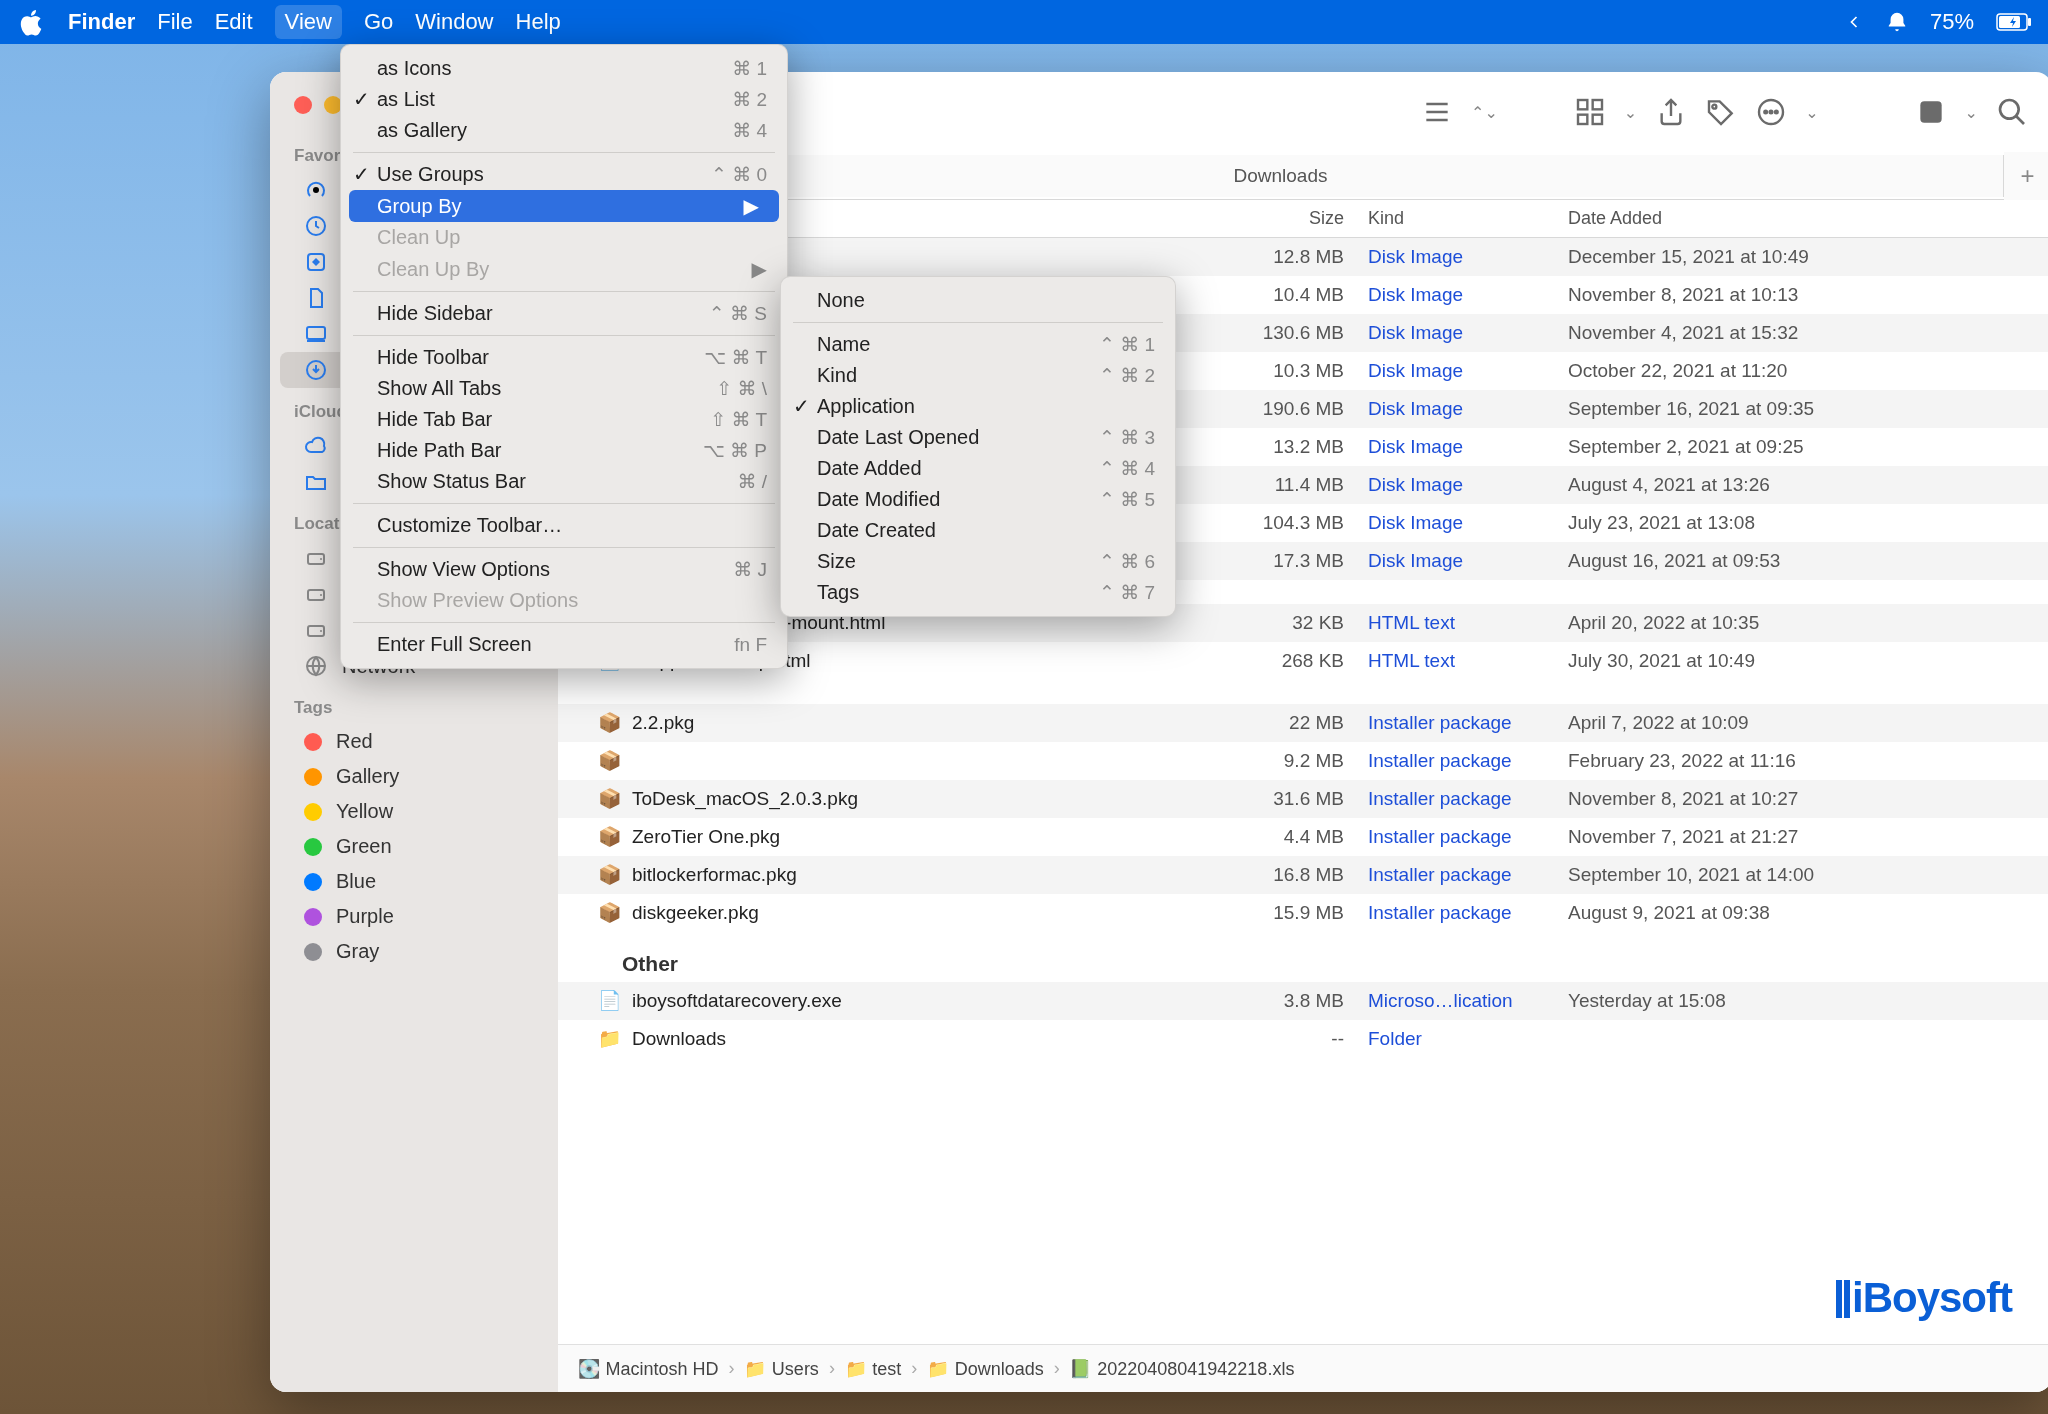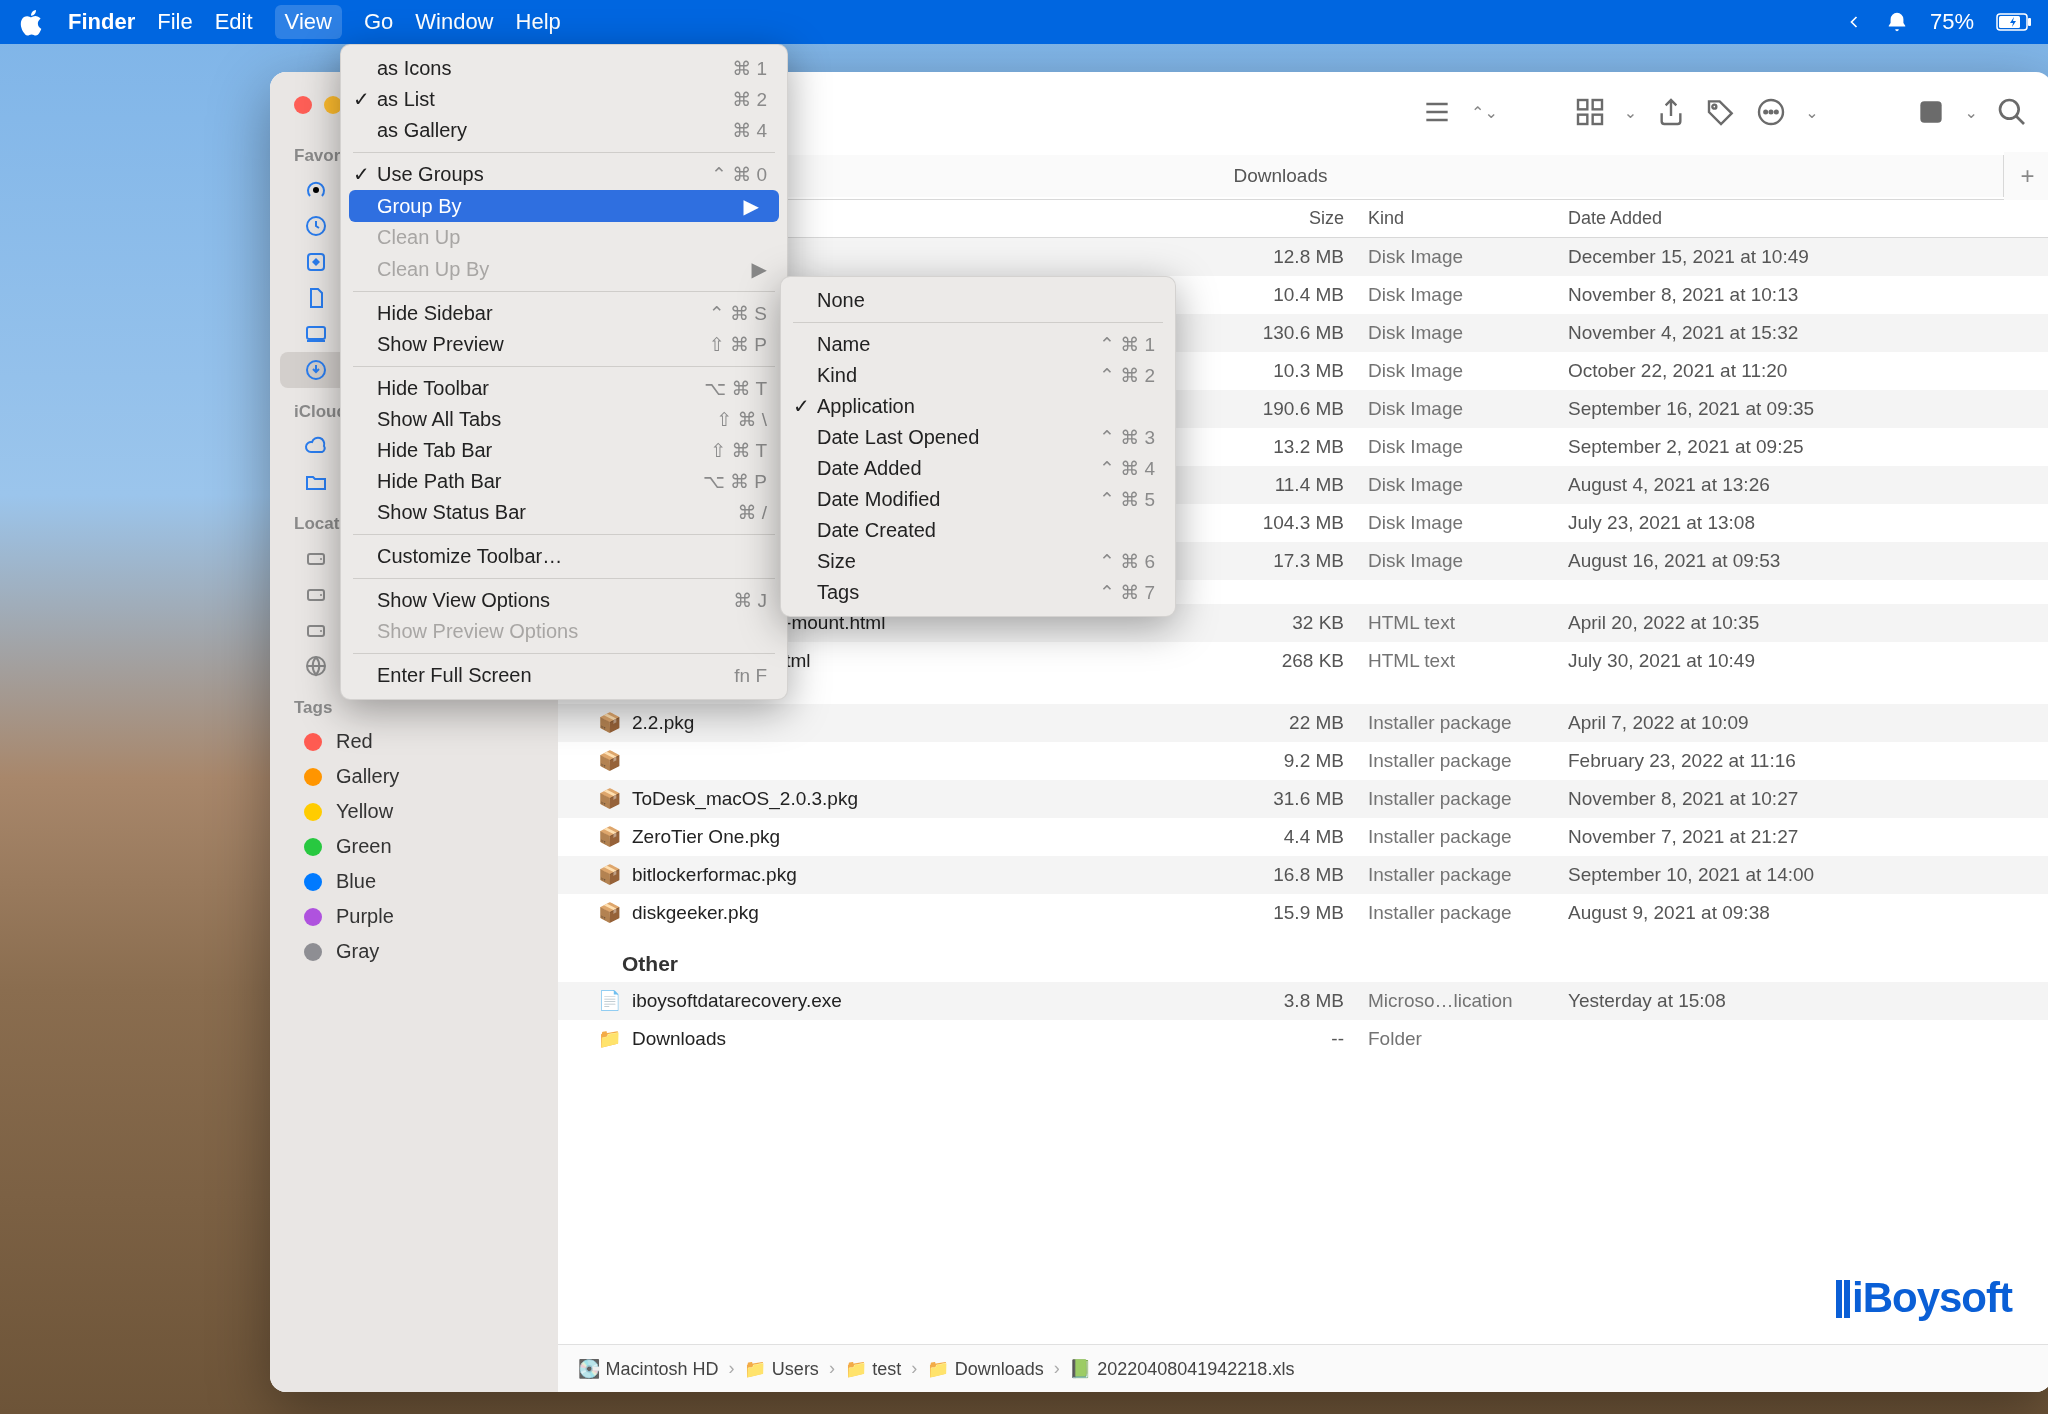--- a/index.html
+++ b/index.html
@@ -45,21 +45,21 @@
 .c-kind{width:200px;}
 .c-date{flex:1;}
 
 
 .list{position:absolute;top:166px;left:288px;right:0;bottom:48px;overflow:hidden;font-size:19px;color:#222;}
 .grp{font-weight:600;color:#333;padding:20px 0 6px 64px;font-size:21px;}
 .row{display:flex;align-items:center;height:38px;}
 .row.alt{background:#f4f4f4;}
 .r-name{width:620px;padding-left:40px;display:flex;align-items:center;gap:10px;}
 .r-size{width:190px;text-align:right;padding-right:24px;color:#555;}
-.r-kind{width:200px;color:#737373;}
+.r-kind{width:200px;color:#1d4ed8;}
 .r-date{flex:1;color:#555;}
 .fic{width:24px;height:24px;display:inline-block;}
 
 
 .pathbar{position:absolute;left:288px;right:0;bottom:0;height:48px;display:flex;align-items:center;gap:10px;padding:0 20px;font-size:18px;color:#444;border-top:1px solid #e0e0e0;background:#fafafa;}
 .pathbar .sep{color:#aaa;}
 
 
 .menu{position:absolute;background:#eceae8;border-radius:10px;box-shadow:0 10px 40px rgba(0,0,0,.35);padding:8px 0;z-index:2000;border:1px solid rgba(0,0,0,.1);}
 .menu.view{top:44px;left:340px;width:448px;}
@@ -558,24 +558,20 @@
     </div>
     <div class="mi dis">
       <span>Clean Up By</span>
       <span class="arrow">▶</span>
     </div>
     <div class="msep"></div>
     <div class="mi">
       <span>Hide Sidebar</span>
       <span class="sc">⌃ ⌘ S</span>
     </div>
-    <div class="mi">
-      <span>Show Preview</span>
-      <span class="sc">⇧ ⌘ P</span>
-    </div>
     <div class="msep"></div>
     <div class="mi">
       <span>Hide Toolbar</span>
       <span class="sc">⌥ ⌘ T</span>
     </div>
     <div class="mi">
       <span>Show All Tabs</span>
       <span class="sc">⇧ ⌘ \</span>
     </div>
     <div class="mi">

